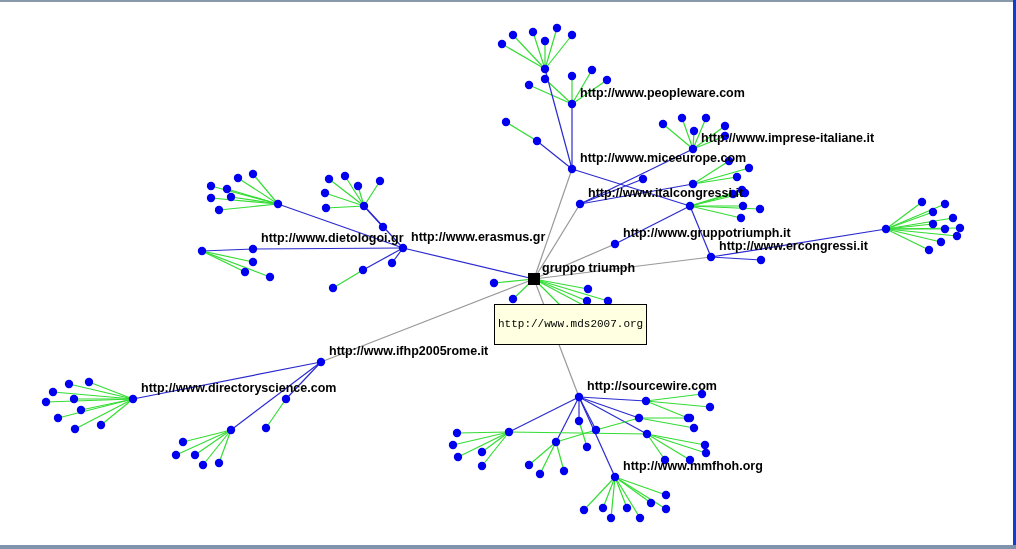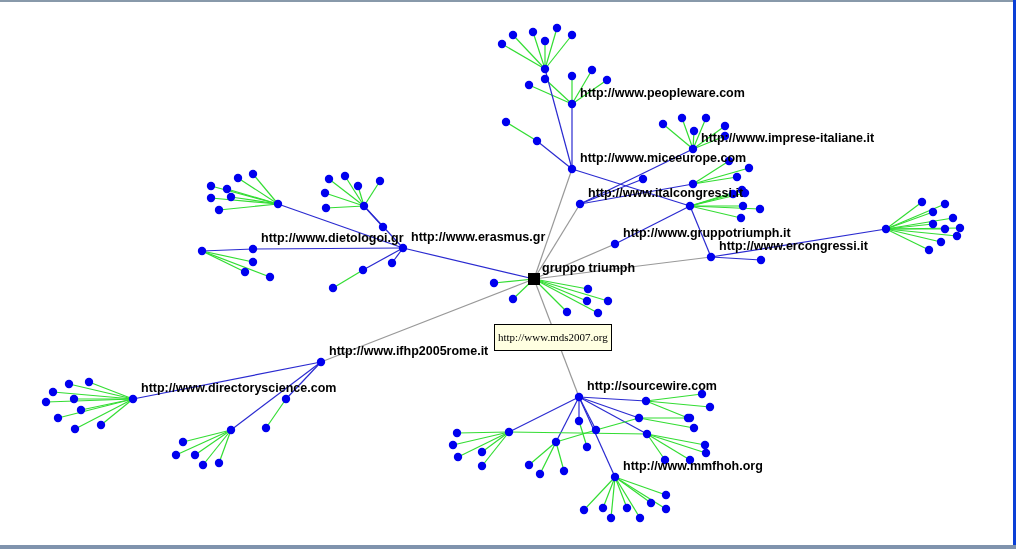--- a/index.html
+++ b/index.html
@@ -9,22 +9,22 @@
     font-family: "Liberation Sans", sans-serif;
   }
   #frame-top { position: absolute; left: 0; top: 0; width: 1016px; height: 2px; background: #8899aa; }
   #frame-bottom { position: absolute; left: 0; top: 545px; width: 1016px; height: 4px; background: #7f93ad; }
   #frame-right { position: absolute; left: 1013px; top: 0; width: 3px; height: 549px; background: #0a3fd6; }
   #graph { position: absolute; left: 0; top: 0; }
   .lbl { font-family: "Liberation Sans", sans-serif; font-weight: bold; font-size: 12.5px; fill: #000; }
   #tooltip {
     position: absolute; left: 494px; top: 304px;
     background: #ffffe1; border: 1px solid #000;
-    font-family: Liberation Serif, serif; font-size: 11px;
-    padding: 6px 3px; line-height: 13px; white-space: nowrap; margin-top: 20px;
+    font-family: Liberation Mono, monospace; font-size: 11px;
+    padding: 13px 3px; line-height: 13px; white-space: nowrap;
   }
 </style>
 </head>
 <body>
 
 <div id="frame-top"></div>
 
 <svg id="graph" width="1016" height="549">
   <g id="edges">
       <line x1="534" y1="279" x2="588" y2="289" stroke="#33dd33" stroke-width="1.2"></line>

